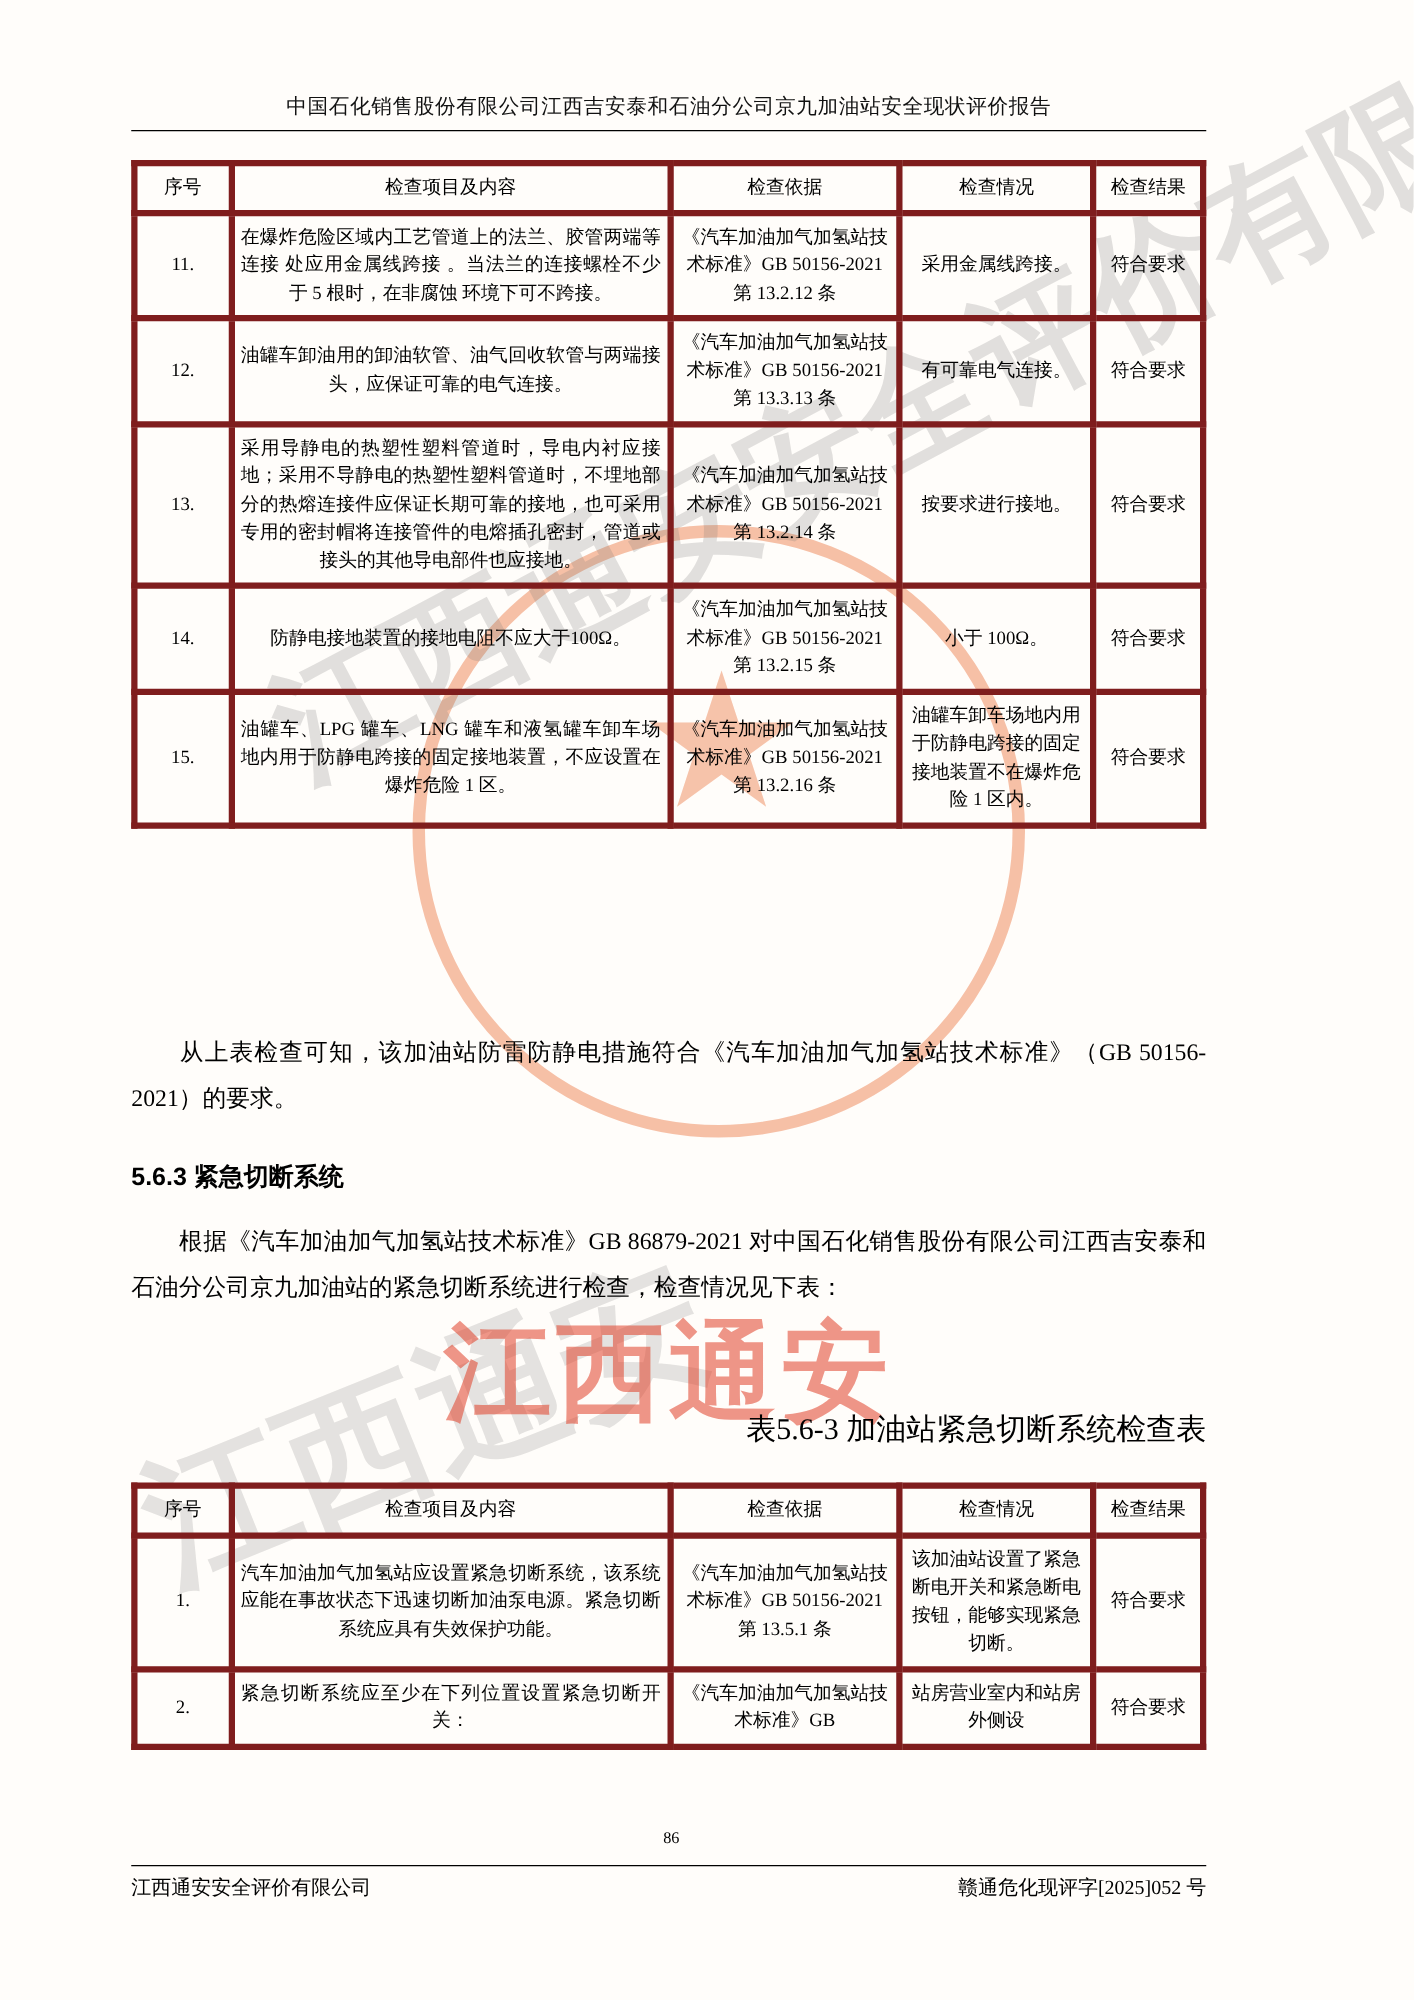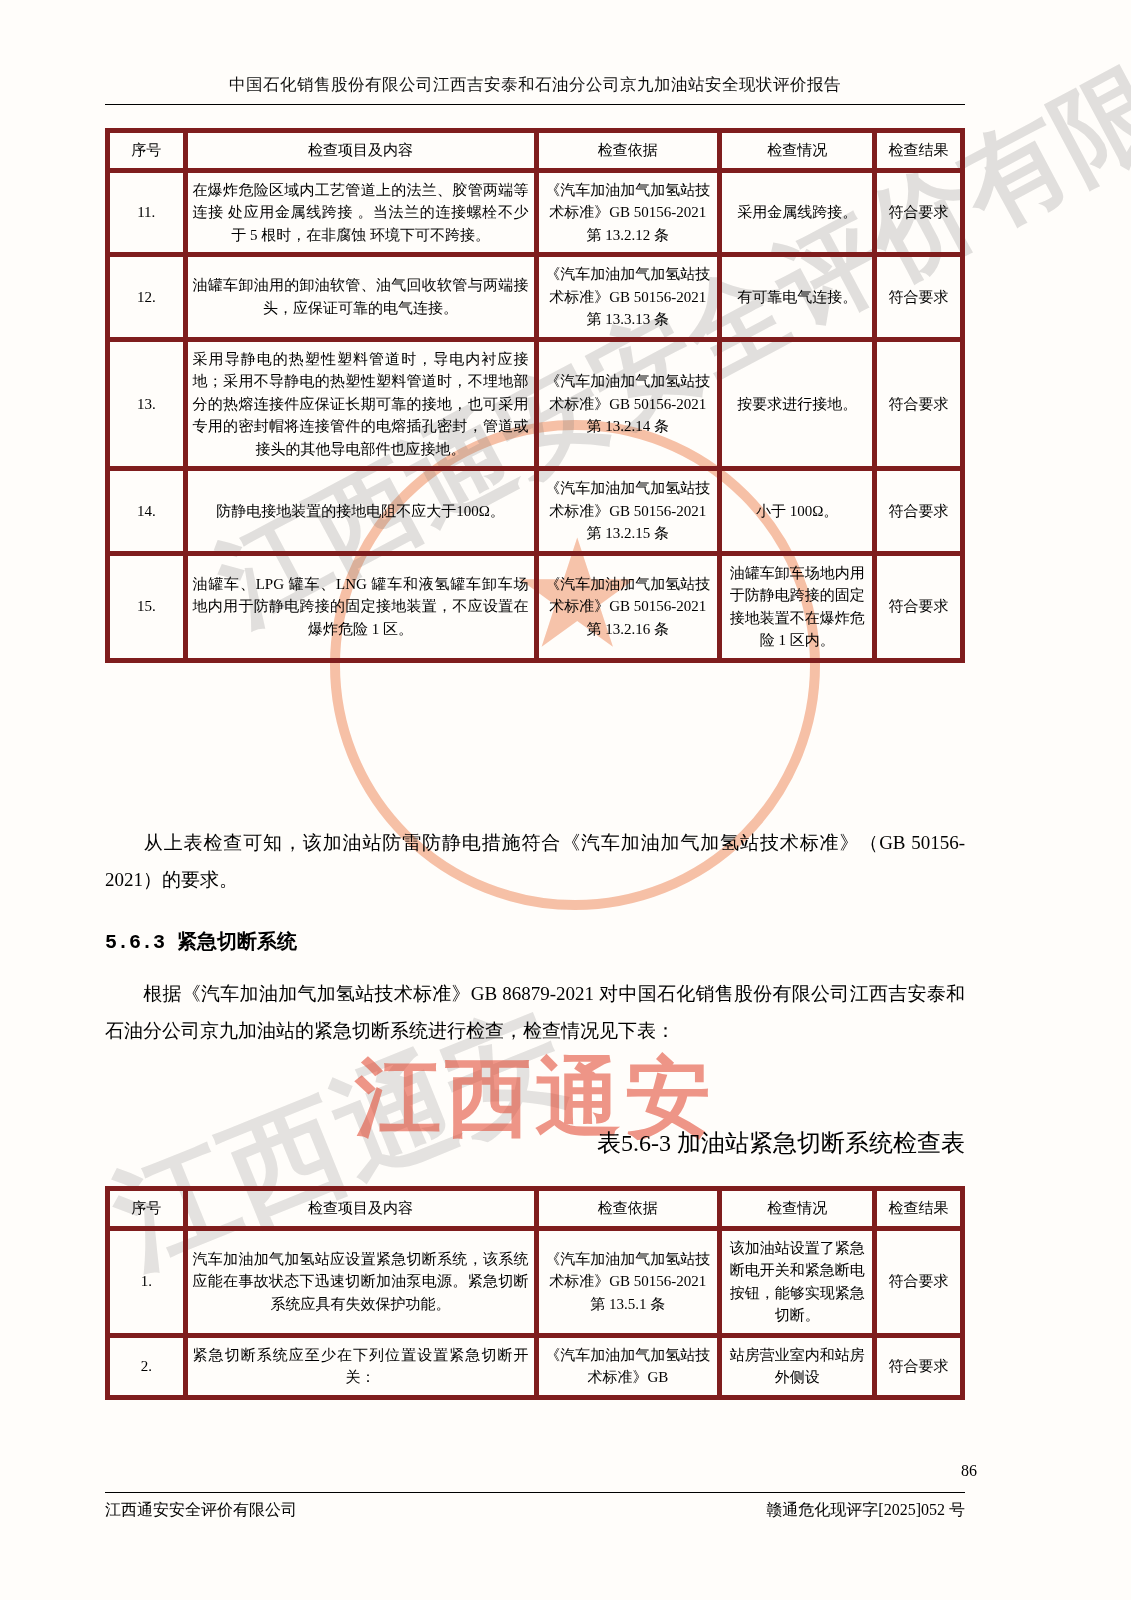--- a/index.html
+++ b/index.html
@@ -80,42 +80,42 @@
     text-justify: inter-ideograph;
   }
   .para .indent { display: inline-block; width: 2em; }
 
   .p1 { position: absolute; top: 824px; left: 0; width: 860px; }
   .h3 {
     position: absolute;
     top: 928px;
     left: 0;
     width: 860px;
-    font-family: Liberation Mono, monospace;
+    font-family: Liberation Sans, sans-serif;
     font-weight: bold;
     font-size: 20px;
   }
   .p2 { position: absolute; top: 975px; left: 0; width: 860px; }
   .tbl-caption {
     position: absolute;
     top: 1127px;
     left: 0;
     width: 860px;
     text-align: right;
     font-size: 24px;
   }
 
   
   .page-num {
     position: absolute;
     top: 1462px;
-    left: 12px;
-    width: 860px;
-    text-align: right;
-    font-size: 16px;
+    left: 2px;
+    width: 860px;
+    text-align: center;
+    font-size: 13px;
   }
   .footer-rule {
     position: absolute;
     top: 1492px;
     left: 0;
     width: 860px;
     height: 1px;
     background: #000;
   }
   .footer {

